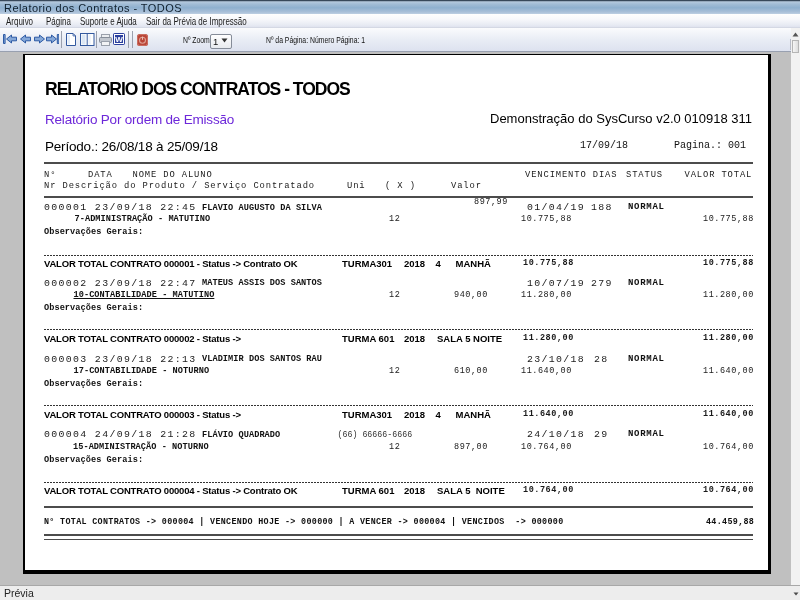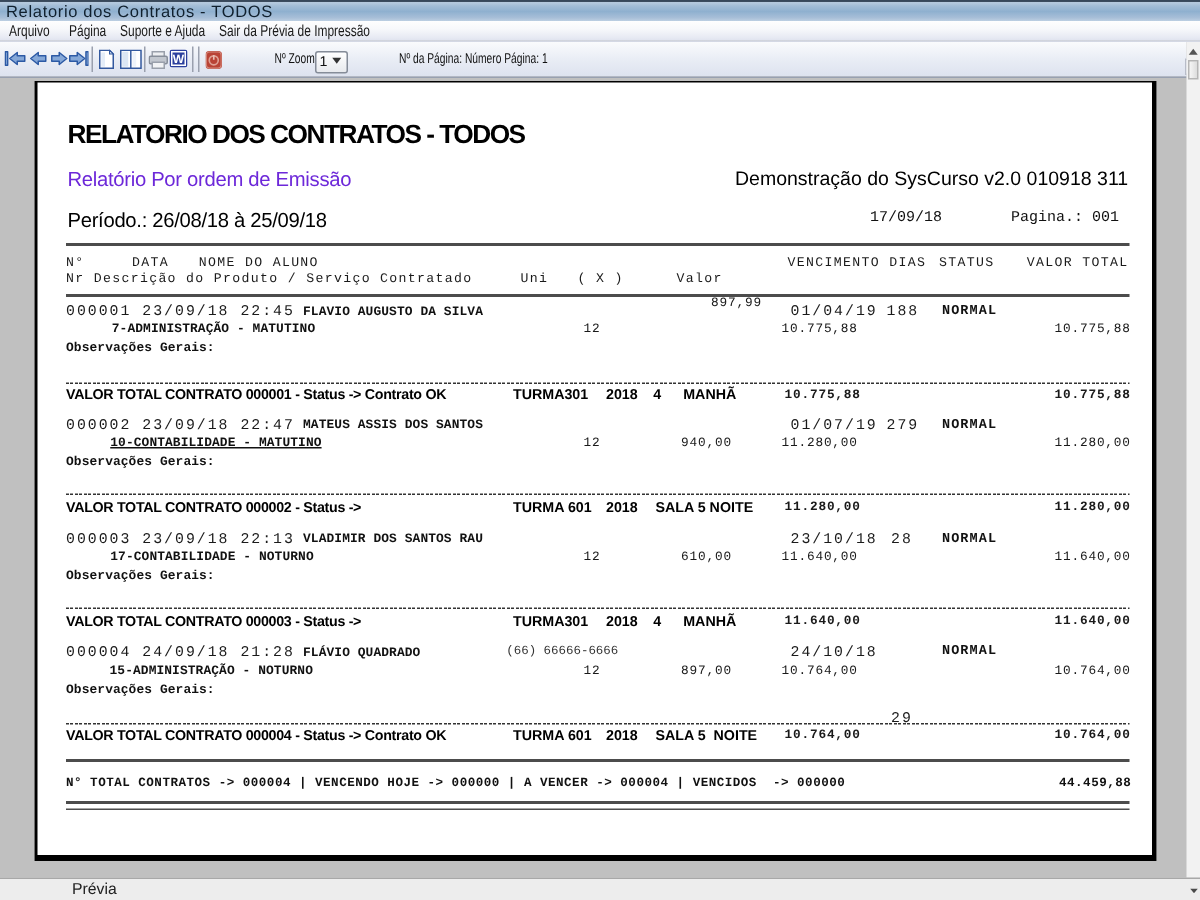--- a/index.html
+++ b/index.html
@@ -15,21 +15,21 @@
 #toolbar{position:absolute;left:0;top:28px;width:791px;height:24px;
  background:linear-gradient(180deg,#fafbfd 0%,#e9edf5 50%,#dde2ef 100%);
  border-bottom:1px solid #98a0b0;box-sizing:border-box;}
 .sep{position:absolute;top:31px;width:1px;height:17px;background:#9aa0ae;}
 #previewbg{position:absolute;left:0;top:52px;width:791px;height:533px;background:#c0c0c0;}
 #page{position:absolute;left:23px;top:54px;width:743px;height:515px;background:#fff;
  border:1px solid #000;border-left-width:2px;border-right-width:3px;border-bottom-width:4px;}
 #scrollbar{position:absolute;left:791px;top:28px;width:9px;height:572px;background:#f2f2f2;}
 #sbthumb{position:absolute;left:792px;top:40px;width:7px;height:13px;background:linear-gradient(90deg,#f6f6f6,#ddd);border:1px solid #b5b5b5;box-sizing:border-box;}
 #statusbar{position:absolute;left:0;top:585px;width:800px;height:15px;background:#ededed;border-top:1px solid #a8a8a8;box-sizing:border-box;}
-#statustext{position:absolute;left:4px;top:587px;font-size:10.5px;color:#222;margin-left:44px;}
+#statustext{position:absolute;left:4px;top:587px;font-size:10.5px;color:#222;}
 
 .dash{position:absolute;left:44px;width:709px;height:1px;
  background:repeating-linear-gradient(90deg,#333 0 2px,transparent 2px 3px);}
 .solid{position:absolute;left:44px;width:709px;background:#4c4c4c;}
 .h10{font-family:"Liberation Mono",monospace;font-size:8.8px;letter-spacing:.88px;color:#1a1a1a;}
 .n12{font-family:"Liberation Mono",monospace;font-size:9.9px;letter-spacing:1.34px;color:#1a1a1a;}
 .b9{font-family:"Liberation Mono",monospace;font-size:8.6px;letter-spacing:.06px;font-weight:bold;color:#111;}
 .m9{font-family:"Liberation Mono",monospace;font-size:8.5px;letter-spacing:.55px;color:#1a1a1a;}
 .m8{font-family:"Liberation Mono",monospace;font-size:8.3px;color:#333;}
 .nor{font-family:"Liberation Mono",monospace;font-size:9px;letter-spacing:.72px;font-weight:bold;color:#111;}
@@ -150,21 +150,21 @@
 <div class="abs b9" style="left:44px;top:227px;">Observações Gerais:</div>
 <div class="abs vb vbl" style="left:44px;top:257.8px;">VALOR TOTAL CONTRATO 000001 - Status -&gt; Contrato OK</div>
 <div class="abs vb" style="left:342px;top:257.8px;">TURMA301</div>
 <div class="abs vb" style="left:404px;top:257.8px;">2018</div>
 <div class="abs vb" style="left:435.5px;top:257.8px;">4</div>
 <div class="abs vb" style="left:455.5px;top:257.8px;">MANHÃ</div>
 <div class="abs m9 m9b" style="left:523px;top:258.1px;">10.775,88</div>
 <div class="abs m9 m9b" style="left:703px;top:258.1px;">10.775,88</div>
 <div class="abs n12" style="left:44px;top:277.8px;">000002 23/09/18 22:47</div>
 <div class="abs b9" style="left:202px;top:278px;">MATEUS ASSIS DOS SANTOS</div>
-<div class="abs n12" style="left:527px;top:277.8px;">01/07/19</div>
+<div class="abs n12" style="left:527px;top:277.8px;">10/07/19</div>
 <div class="abs n12" style="left:591px;top:277.8px;">279</div>
 <div class="abs nor" style="left:628px;top:277.9px;">NORMAL</div>
 <div class="abs b9" style="left:73.5px;top:290px;text-decoration:underline;">10-CONTABILIDADE - MATUTINO</div>
 <div class="abs m9" style="left:389px;top:290.1px;">12</div>
 <div class="abs m9" style="left:454px;top:290.1px;">940,00</div>
 <div class="abs m9" style="left:521px;top:290.1px;">11.280,00</div>
 <div class="abs m9" style="left:703px;top:290.1px;">11.280,00</div>
 <div class="abs b9" style="left:44px;top:302.5px;">Observações Gerais:</div>
 <div class="abs vb vbl" style="left:44px;top:332.8px;">VALOR TOTAL CONTRATO 000002 - Status -&gt;</div>
 <div class="abs vb" style="left:342px;top:332.8px;">TURMA 601</div>
@@ -187,21 +187,21 @@
 <div class="abs vb" style="left:342px;top:408.8px;">TURMA301</div>
 <div class="abs vb" style="left:404px;top:408.8px;">2018</div>
 <div class="abs vb" style="left:435.5px;top:408.8px;">4</div>
 <div class="abs vb" style="left:455.5px;top:408.8px;">MANHÃ</div>
 <div class="abs m9 m9b" style="left:523px;top:409.1px;">11.640,00</div>
 <div class="abs m9 m9b" style="left:703px;top:409.1px;">11.640,00</div>
 <div class="abs n12" style="left:44px;top:429.3px;">000004 24/09/18 21:28</div>
 <div class="abs b9" style="left:202px;top:429.5px;">FLÁVIO QUADRADO</div>
 <div class="abs m8" style="left:337.5px;top:429.6px;">(66) 66666-6666</div>
 <div class="abs n12" style="left:527px;top:429.3px;">24/10/18</div>
-<div class="abs n12" style="left:594px;top:429.3px;margin-top:44px;">29</div>
+<div class="abs n12" style="left:594px;top:429.3px;">29</div>
 <div class="abs nor" style="left:628px;top:429.4px;">NORMAL</div>
 <div class="abs b9" style="left:73px;top:442px;">15-ADMINISTRAÇÃO - NOTURNO</div>
 <div class="abs m9" style="left:389px;top:442.1px;">12</div>
 <div class="abs m9" style="left:454px;top:442.1px;">897,00</div>
 <div class="abs m9" style="left:521px;top:442.1px;">10.764,00</div>
 <div class="abs m9" style="left:703px;top:442.1px;">10.764,00</div>
 <div class="abs b9" style="left:44px;top:454.5px;">Observações Gerais:</div>
 <div class="abs vb vbl" style="left:44px;top:484.8px;">VALOR TOTAL CONTRATO 000004 - Status -&gt; Contrato OK</div>
 <div class="abs vb" style="left:342px;top:484.8px;">TURMA 601</div>
 <div class="abs vb" style="left:404px;top:484.8px;">2018</div>

